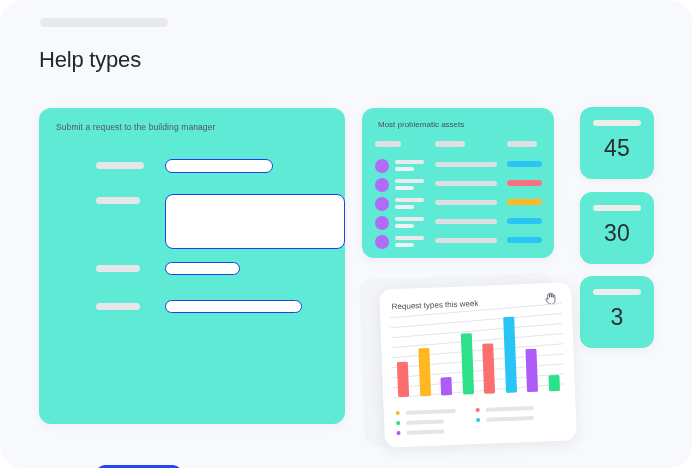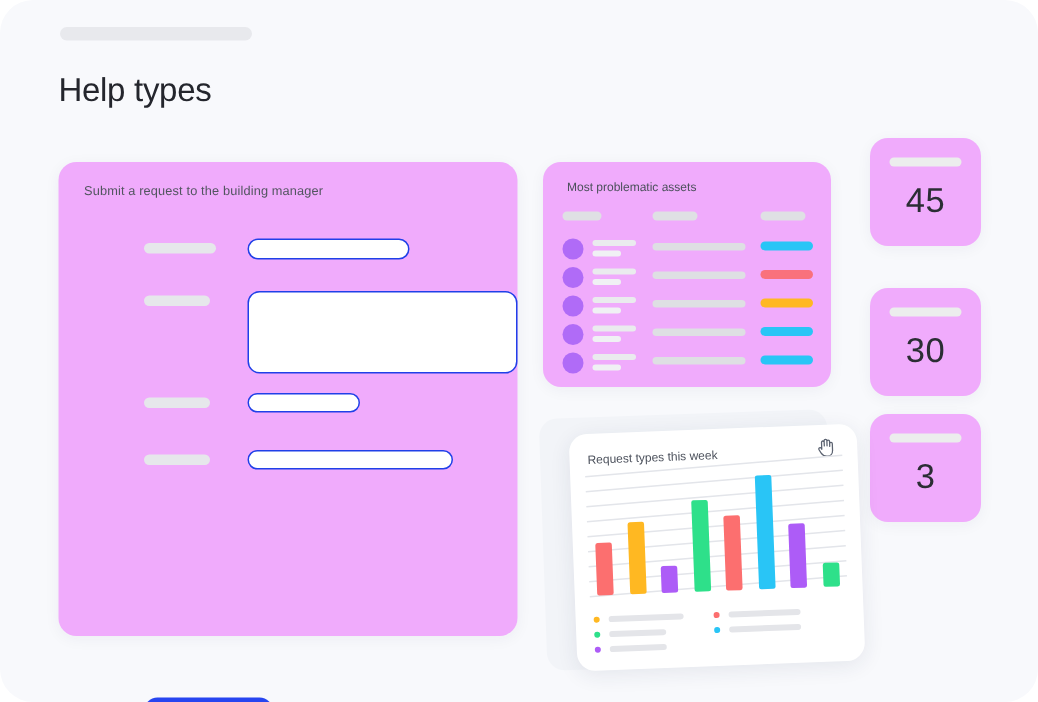--- a/index.html
+++ b/index.html
@@ -26,21 +26,21 @@
   
   .page-title {
     position: absolute; left: 39px; top: 47px;
     font-size: 22px; font-weight: 400;
     color: #24262d; letter-spacing: -0.2px;
   }
 
   
   .card {
     position: absolute;
-    background: #f0abfc;
+    background: #5eead4;
     border-radius: 12px;
     box-shadow: 0 2px 10px rgba(30,40,80,0.05);
   }
 
   
   #form-card { left: 39px; top: 108px; width: 306px; height: 316px; }
   .form-caption {
     position: absolute; left: 17px; top: 14px;
     font-size: 8.5px; color: #51555f; letter-spacing: 0.1px;
   }
@@ -90,21 +90,21 @@
     position: absolute; left: 73px; top: 6px;
     width: 62px; height: 5px; background: #dedfe3; border-radius: 3px;
   }
   .row-status {
     position: absolute; left: 145px; top: 5px;
     width: 35px; height: 6px; border-radius: 3px;
   }
 
   
   .stat-card { width: 74px; height: 72px; left: 580px; }
-  #stat-0 { top: 92px; }
+  #stat-0 { top: 107px; }
   #stat-1 { top: 192px; }
   #stat-2 { top: 276px; }
   .stat-skel {
     position: absolute; left: 13px; top: 13px;
     width: 48px; height: 6px; background: #eceded; border-radius: 3px;
   }
   .stat-value {
     position: absolute; left: 0; right: 0; top: 28px;
     text-align: center; font-size: 23px; font-weight: 400; color: #2b2d34;
     letter-spacing: 0.3px;

